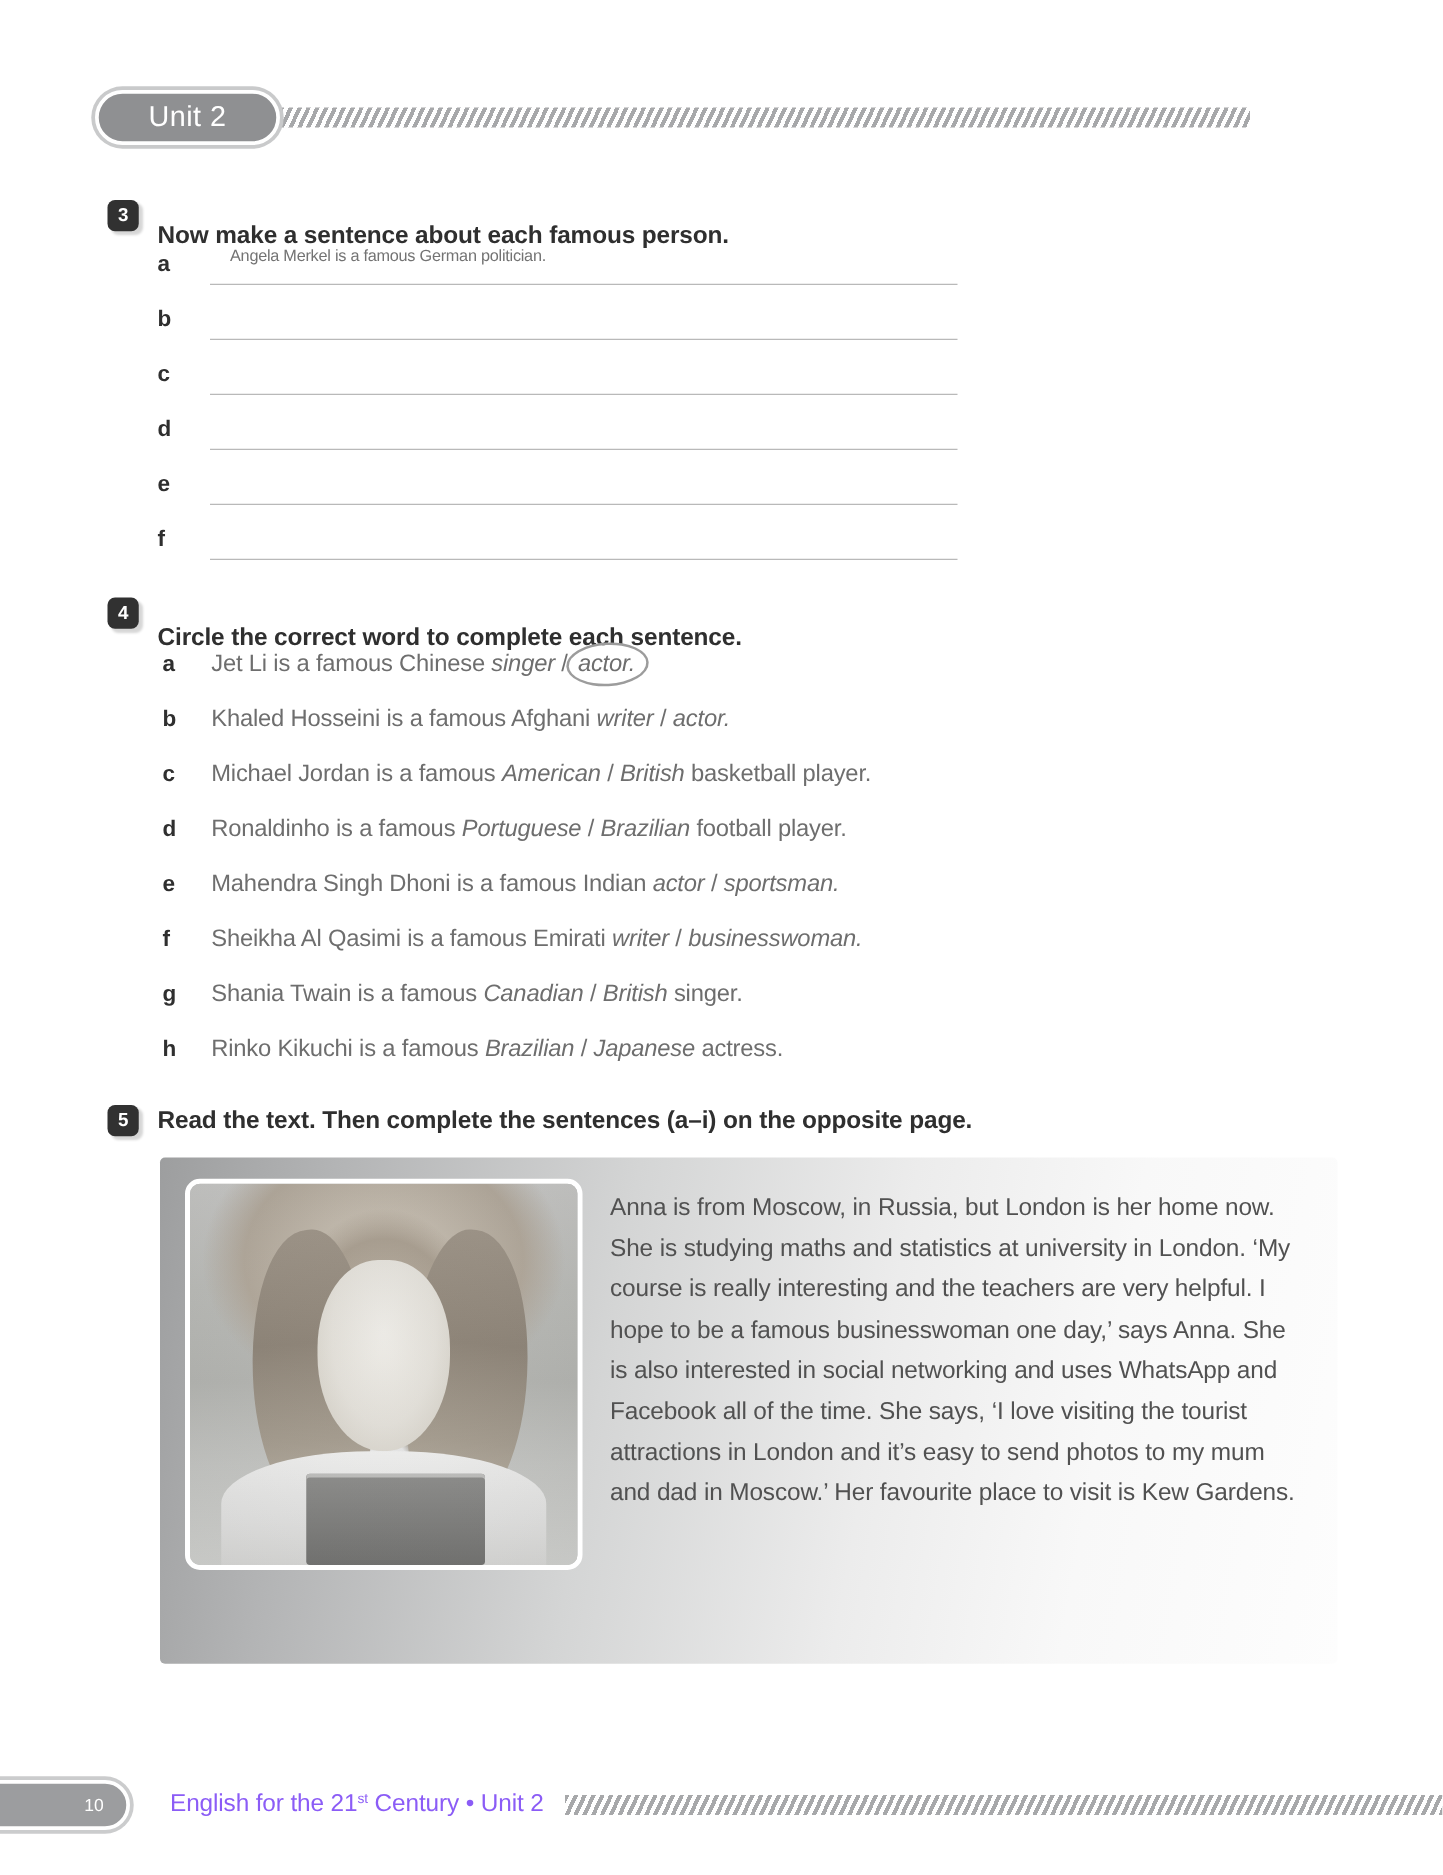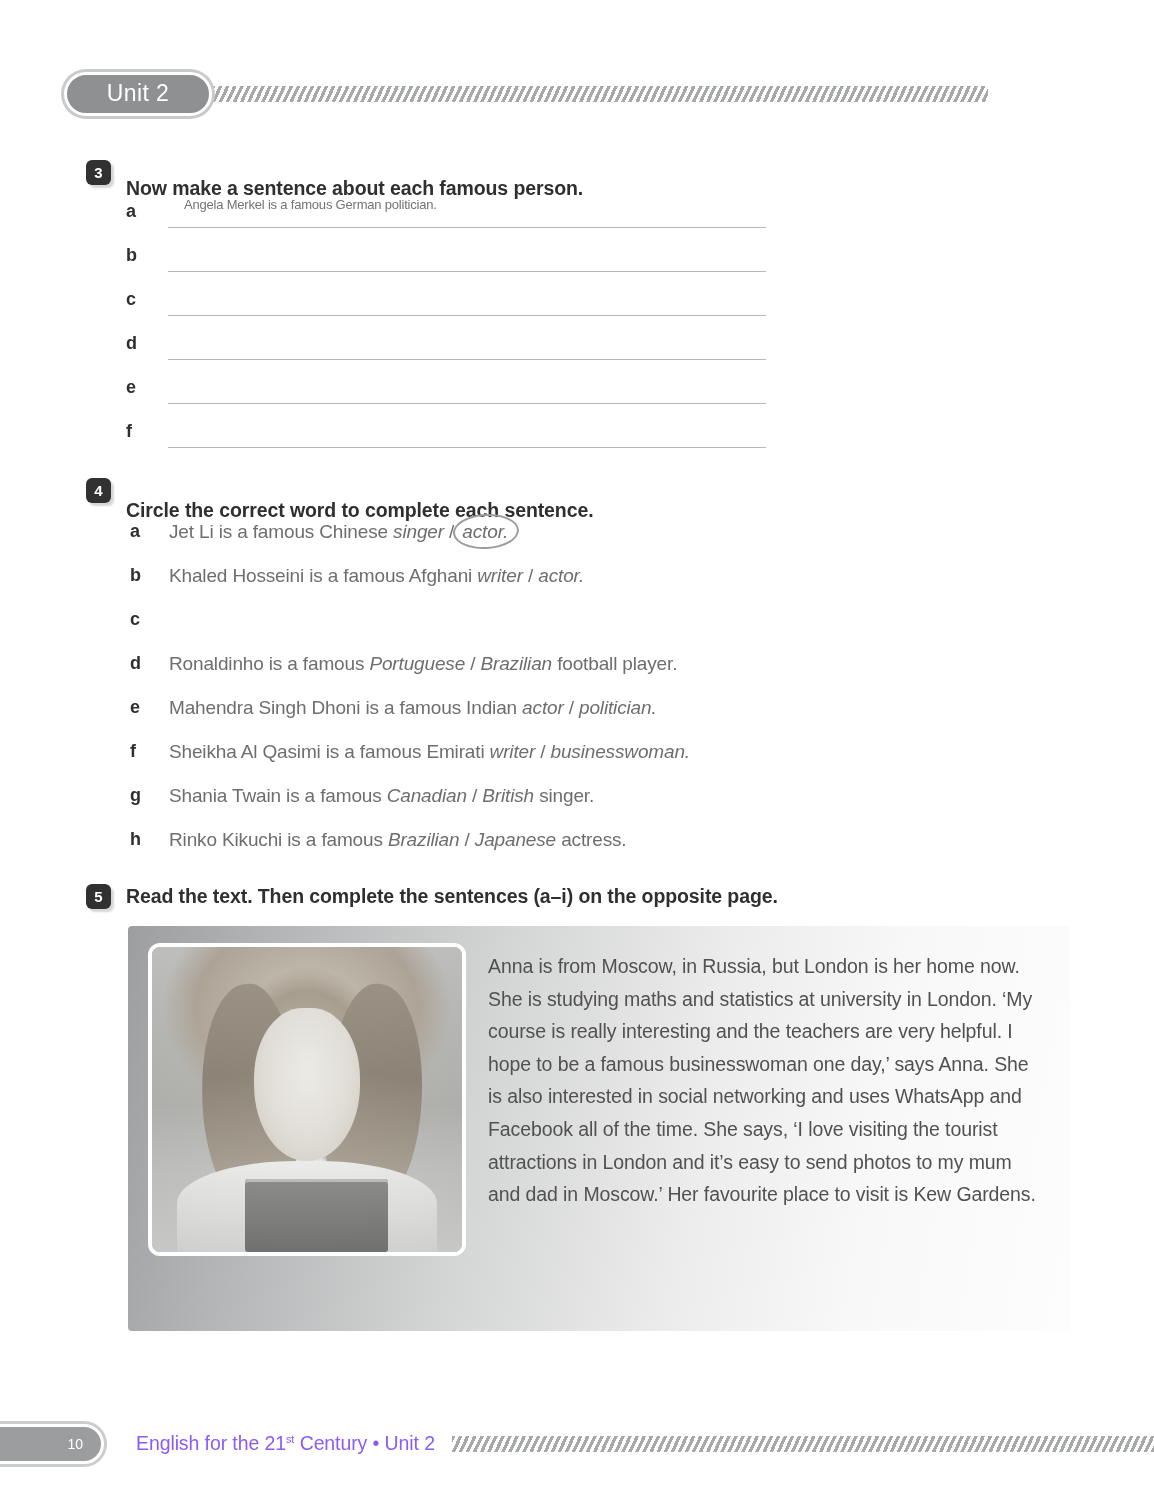--- a/index.html
+++ b/index.html
@@ -12,21 +12,21 @@
     height: 1500px;
     position: relative;
     font-family: "Liberation Sans", sans-serif;
     color: #3a3a3a;
     overflow: hidden;
   }
 
   
   #header-band {
     position: absolute;
-    left: 0;
+    left: 12px;
     top: 72px;
     width: 988px;
     height: 52px;
   }
   .unit-pill {
     position: absolute;
     left: 64px;
     top: 0px;
     width: 148px;
     height: 44px;
@@ -375,31 +375,34 @@
     </span>
   </div>
   <div class="q-row">
     <span class="q-letter">b</span>
     <span class="q-text">
       <span>Khaled Hosseini is a famous Afghani </span><i>writer</i><span> / </span><i>actor.</i><span></span>
     </span>
   </div>
   <div class="q-row">
     <span class="q-letter">c</span>
+    <span class="q-text">
+      <span>Michael Jordan is a famous </span><i>American</i><span> / </span><i>British</i><span> basketball player.</span>
+    </span>
   </div>
   <div class="q-row">
     <span class="q-letter">d</span>
     <span class="q-text">
       <span>Ronaldinho is a famous </span><i>Portuguese</i><span> / </span><i>Brazilian</i><span> football player.</span>
     </span>
   </div>
   <div class="q-row">
     <span class="q-letter">e</span>
     <span class="q-text">
-      <span>Mahendra Singh Dhoni is a famous Indian </span><i>actor</i><span> / </span><i>politician.</i><span></span>
+      <span>Mahendra Singh Dhoni is a famous Indian </span><i>actor</i><span> / </span><i>sportsman.</i><span></span>
     </span>
   </div>
   <div class="q-row">
     <span class="q-letter">f</span>
     <span class="q-text">
       <span>Sheikha Al Qasimi is a famous Emirati </span><i>writer</i><span> / </span><i>businesswoman.</i><span></span>
     </span>
   </div>
   <div class="q-row">
     <span class="q-letter">g</span>

